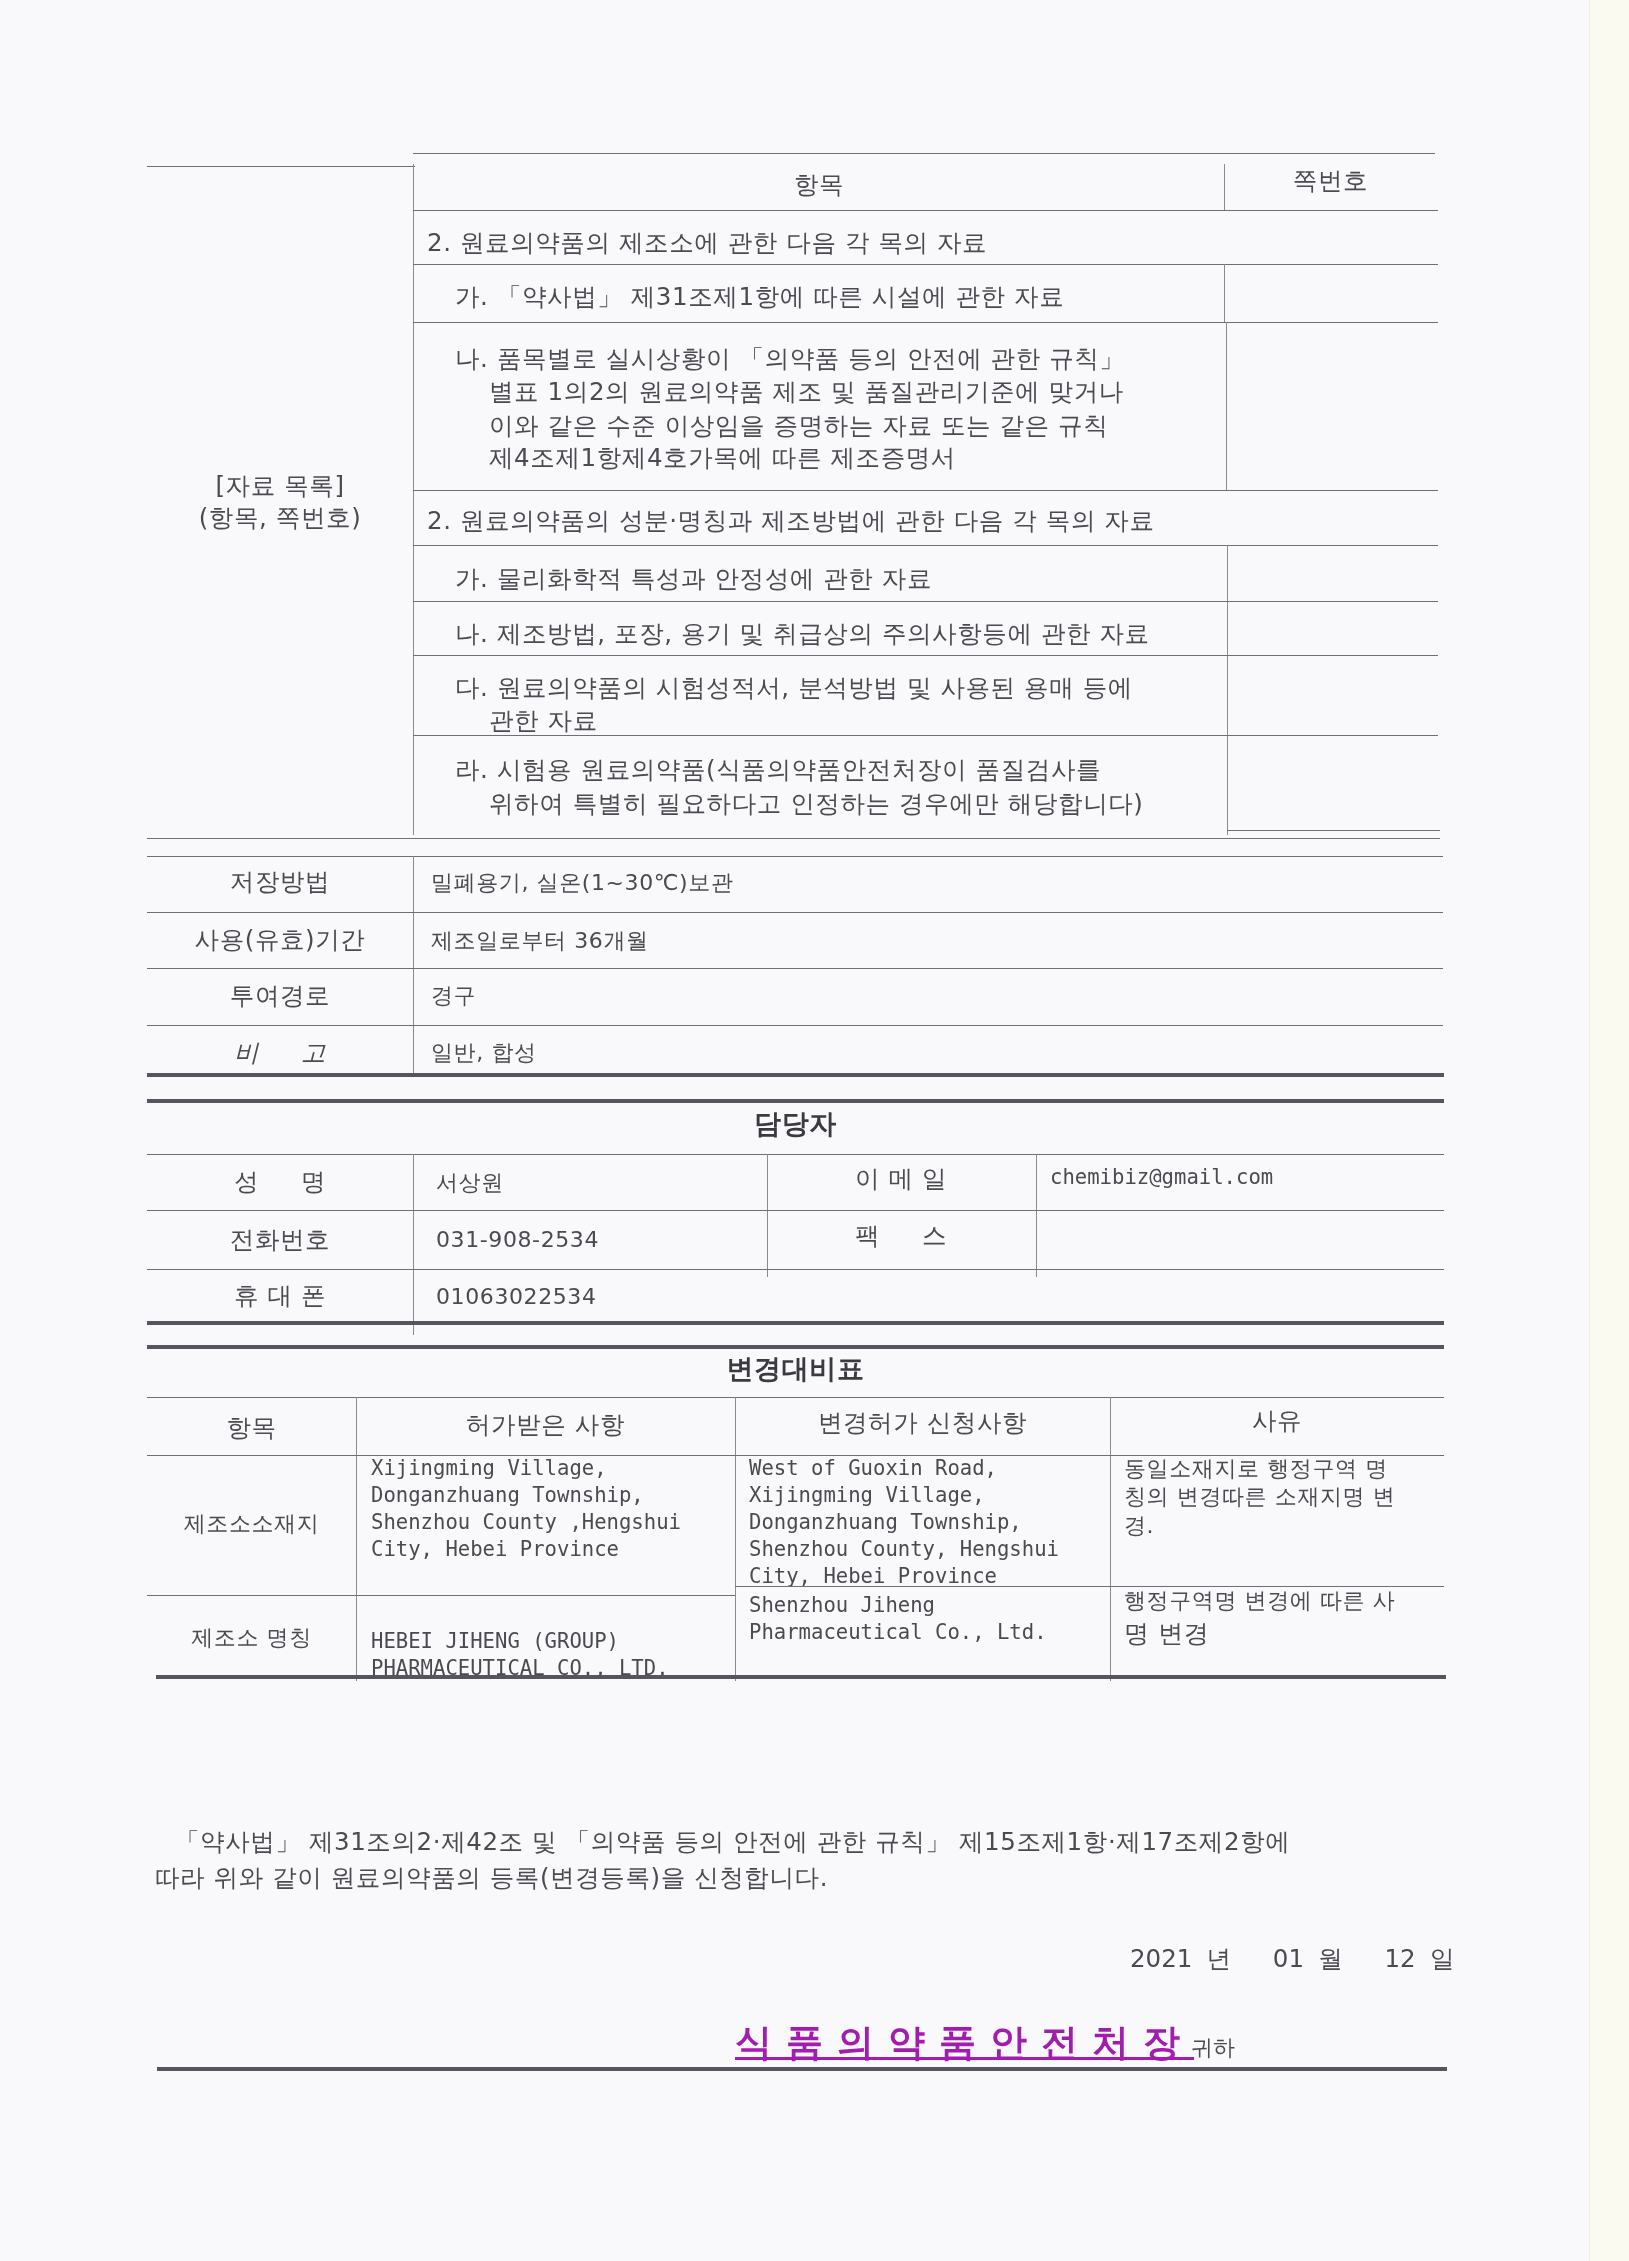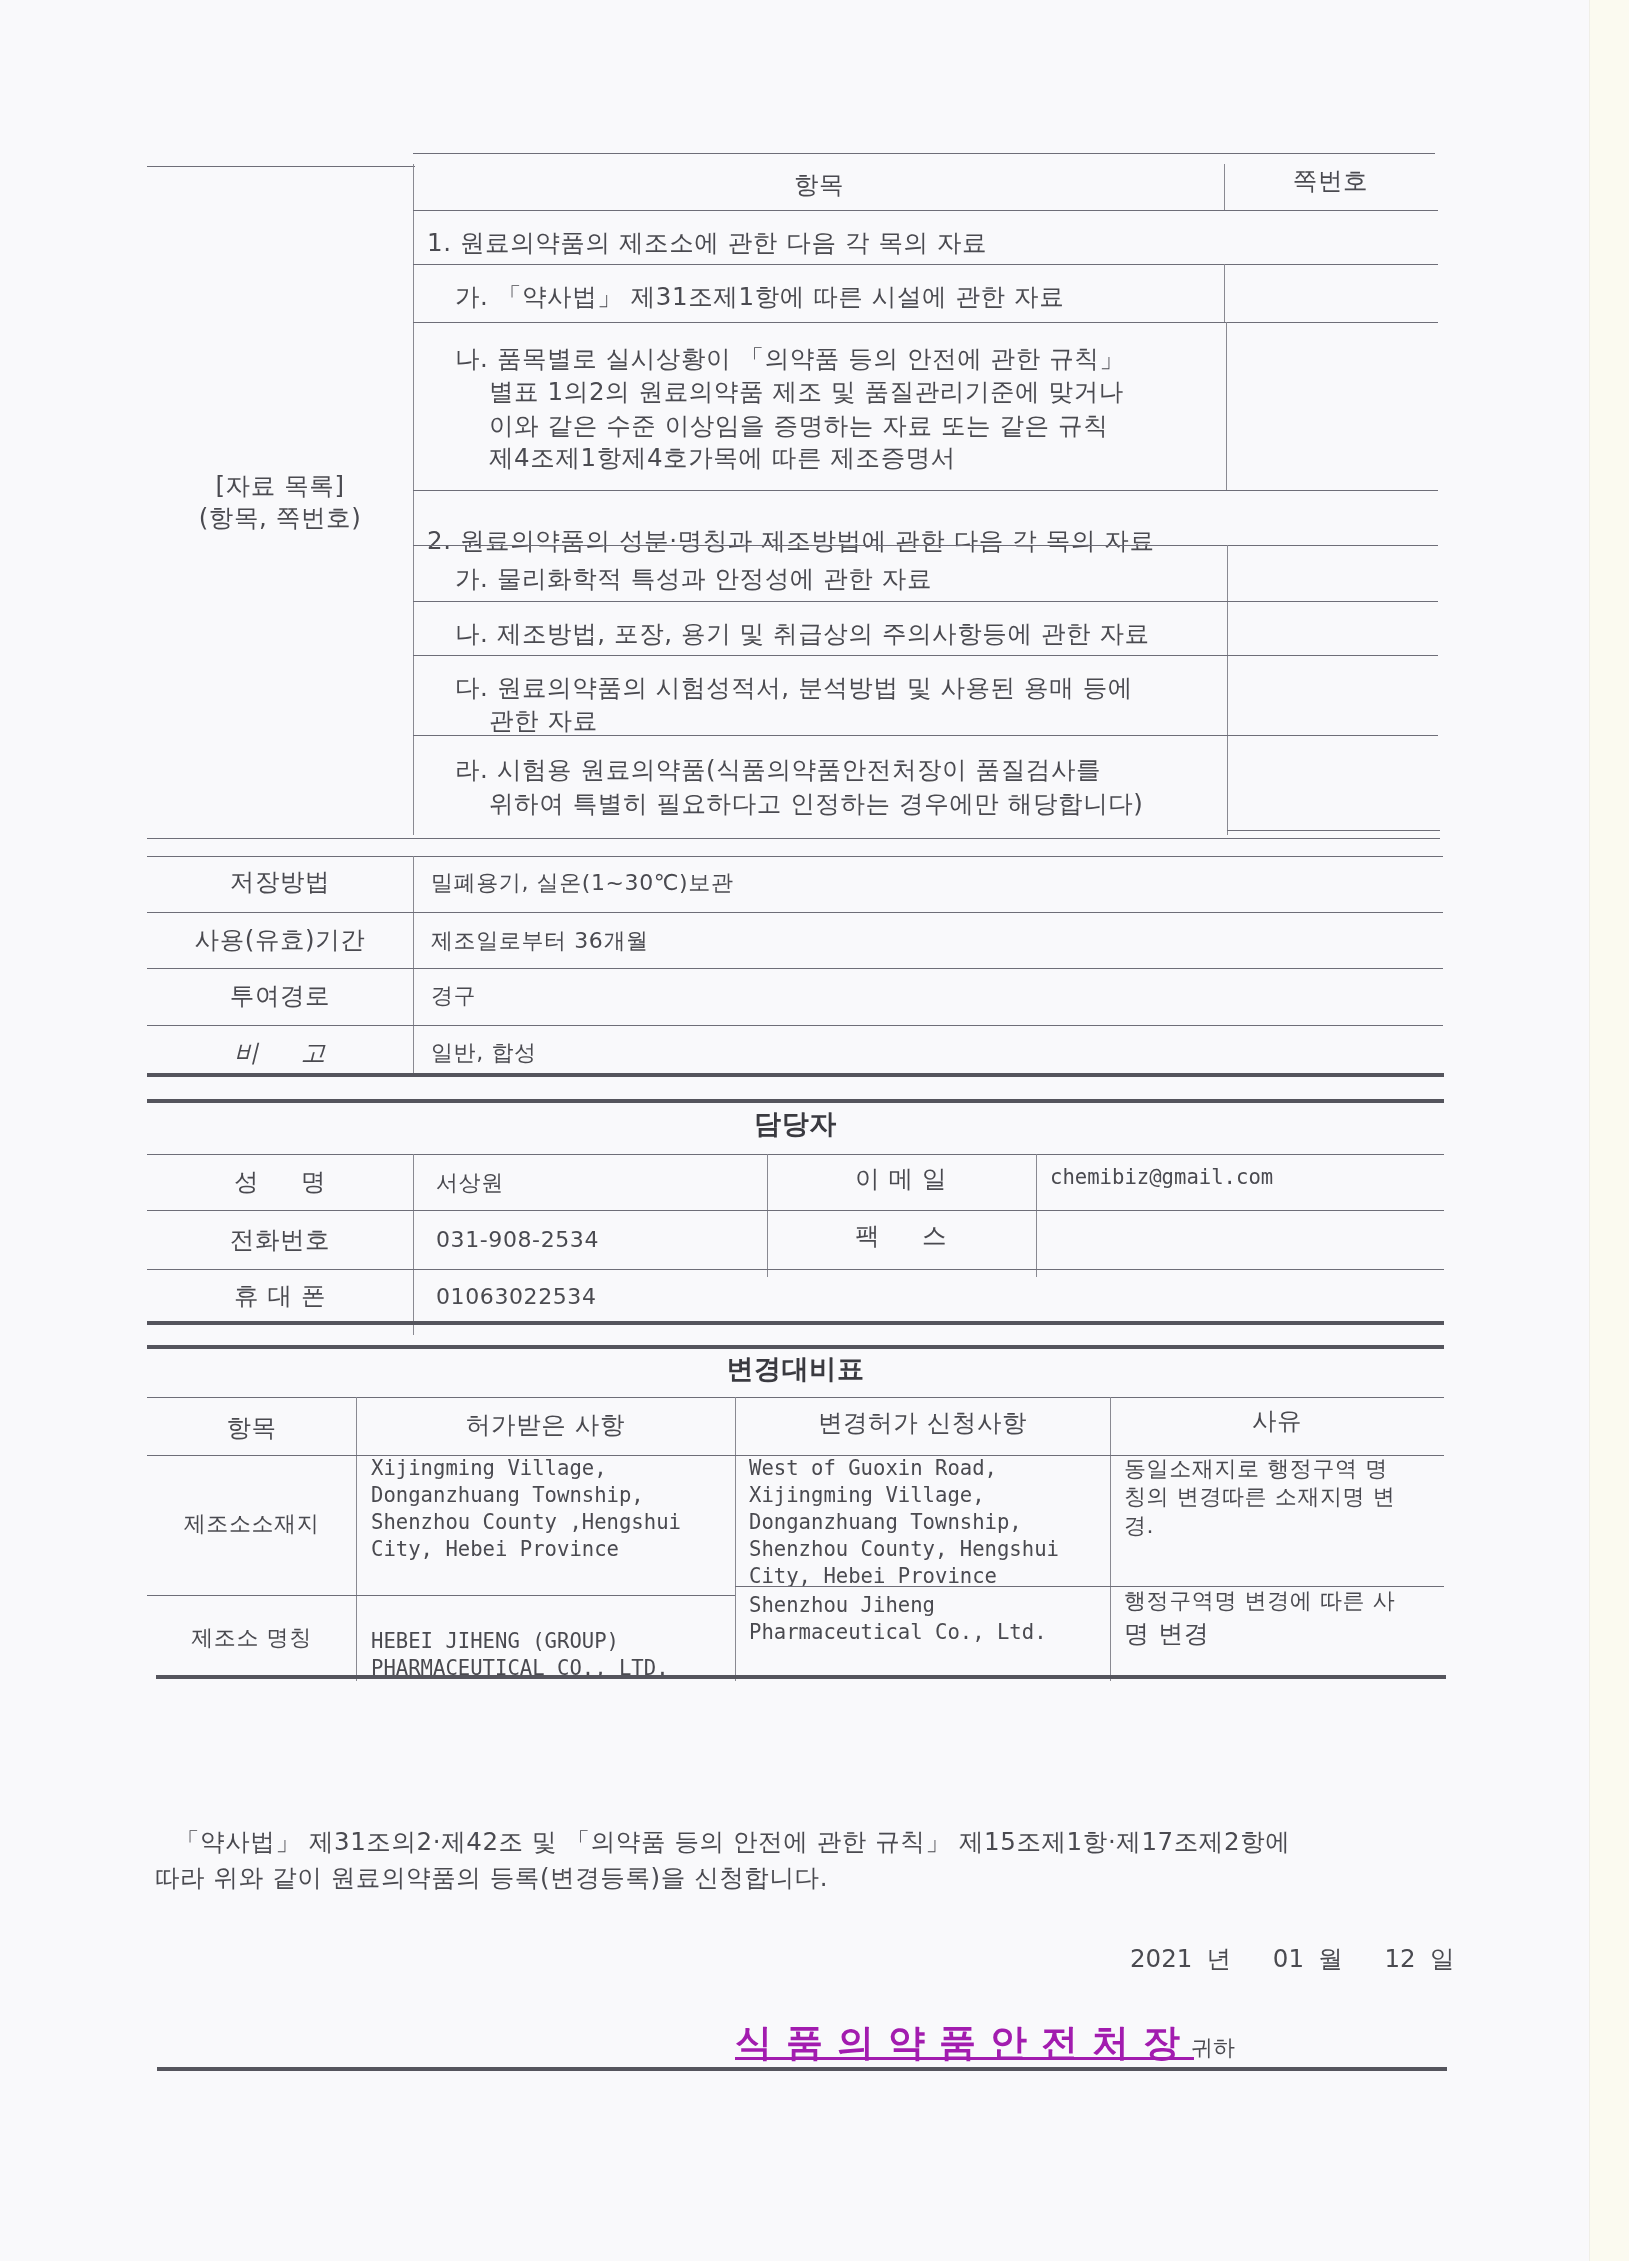--- a/index.html
+++ b/index.html
@@ -32,38 +32,38 @@
 
 <section>
   <div class="hl" style="left:147px; top:166px; width:268px;"></div>
   <div class="hl" style="left:413px; top:153px; width:1022px;"></div>
   <div class="vl" style="left:413px; top:164px; height:671px;"></div>
   <div class="vl" style="left:1224px; top:164px; height:46px;"></div>
   <div class="t c" style="left:413px; top:173px; width:812px;">항목</div>
   <div class="t c" style="left:1224px; top:169px; width:213px;">쪽번호</div>
 
   <div class="hl" style="left:413px; top:210px; width:1025px;"></div>
-  <div class="t" style="left:427px; top:231px;">1. 원료의약품의 제조소에 관한 다음 각 목의 자료</div>
+  <div class="t" style="left:427px; top:231px;">2. 원료의약품의 제조소에 관한 다음 각 목의 자료</div>
 
   <div class="hl" style="left:413px; top:264px; width:1025px;"></div>
   <div class="vl" style="left:1224px; top:264px; height:59px;"></div>
   <div class="t" style="left:455px; top:285px;">가. 「약사법」 제31조제1항에 따른 시설에 관한 자료</div>
 
   <div class="hl" style="left:413px; top:322px; width:1025px;"></div>
   <div class="vl" style="left:1226px; top:322px; height:168px;"></div>
   <div class="t" style="left:455px; top:347px;">나. 품목별로 실시상황이 「의약품 등의 안전에 관한 규칙」</div>
   <div class="t" style="left:489px; top:380px;">별표 1의2의 원료의약품 제조 및 품질관리기준에 맞거나</div>
   <div class="t" style="left:489px; top:414px;">이와 같은 수준 이상임을 증명하는 자료 또는 같은 규칙</div>
   <div class="t" style="left:489px; top:446px;">제4조제1항제4호가목에 따른 제조증명서</div>
 
   <div class="t c" style="left:147px; top:474px; width:266px;">[자료 목록]</div>
   <div class="t c" style="left:147px; top:506px; width:266px;">(항목, 쪽번호)</div>
 
   <div class="hl" style="left:413px; top:490px; width:1025px;"></div>
-  <div class="t" style="left:427px; top:509px;margin-top:20px;">2. 원료의약품의 성분·명칭과 제조방법에 관한 다음 각 목의 자료</div>
+  <div class="t" style="left:427px; top:509px;">2. 원료의약품의 성분·명칭과 제조방법에 관한 다음 각 목의 자료</div>
 
   <div class="hl" style="left:413px; top:545px; width:1025px;"></div>
   <div class="vl" style="left:1227px; top:545px; height:290px;"></div>
   <div class="t" style="left:455px; top:567px;">가. 물리화학적 특성과 안정성에 관한 자료</div>
 
   <div class="hl" style="left:413px; top:601px; width:1025px;"></div>
   <div class="t" style="left:455px; top:622px;">나. 제조방법, 포장, 용기 및 취급상의 주의사항등에 관한 자료</div>
 
   <div class="hl" style="left:413px; top:655px; width:1025px;"></div>
   <div class="t" style="left:455px; top:676px;">다. 원료의약품의 시험성적서, 분석방법 및 사용된 용매 등에</div>

